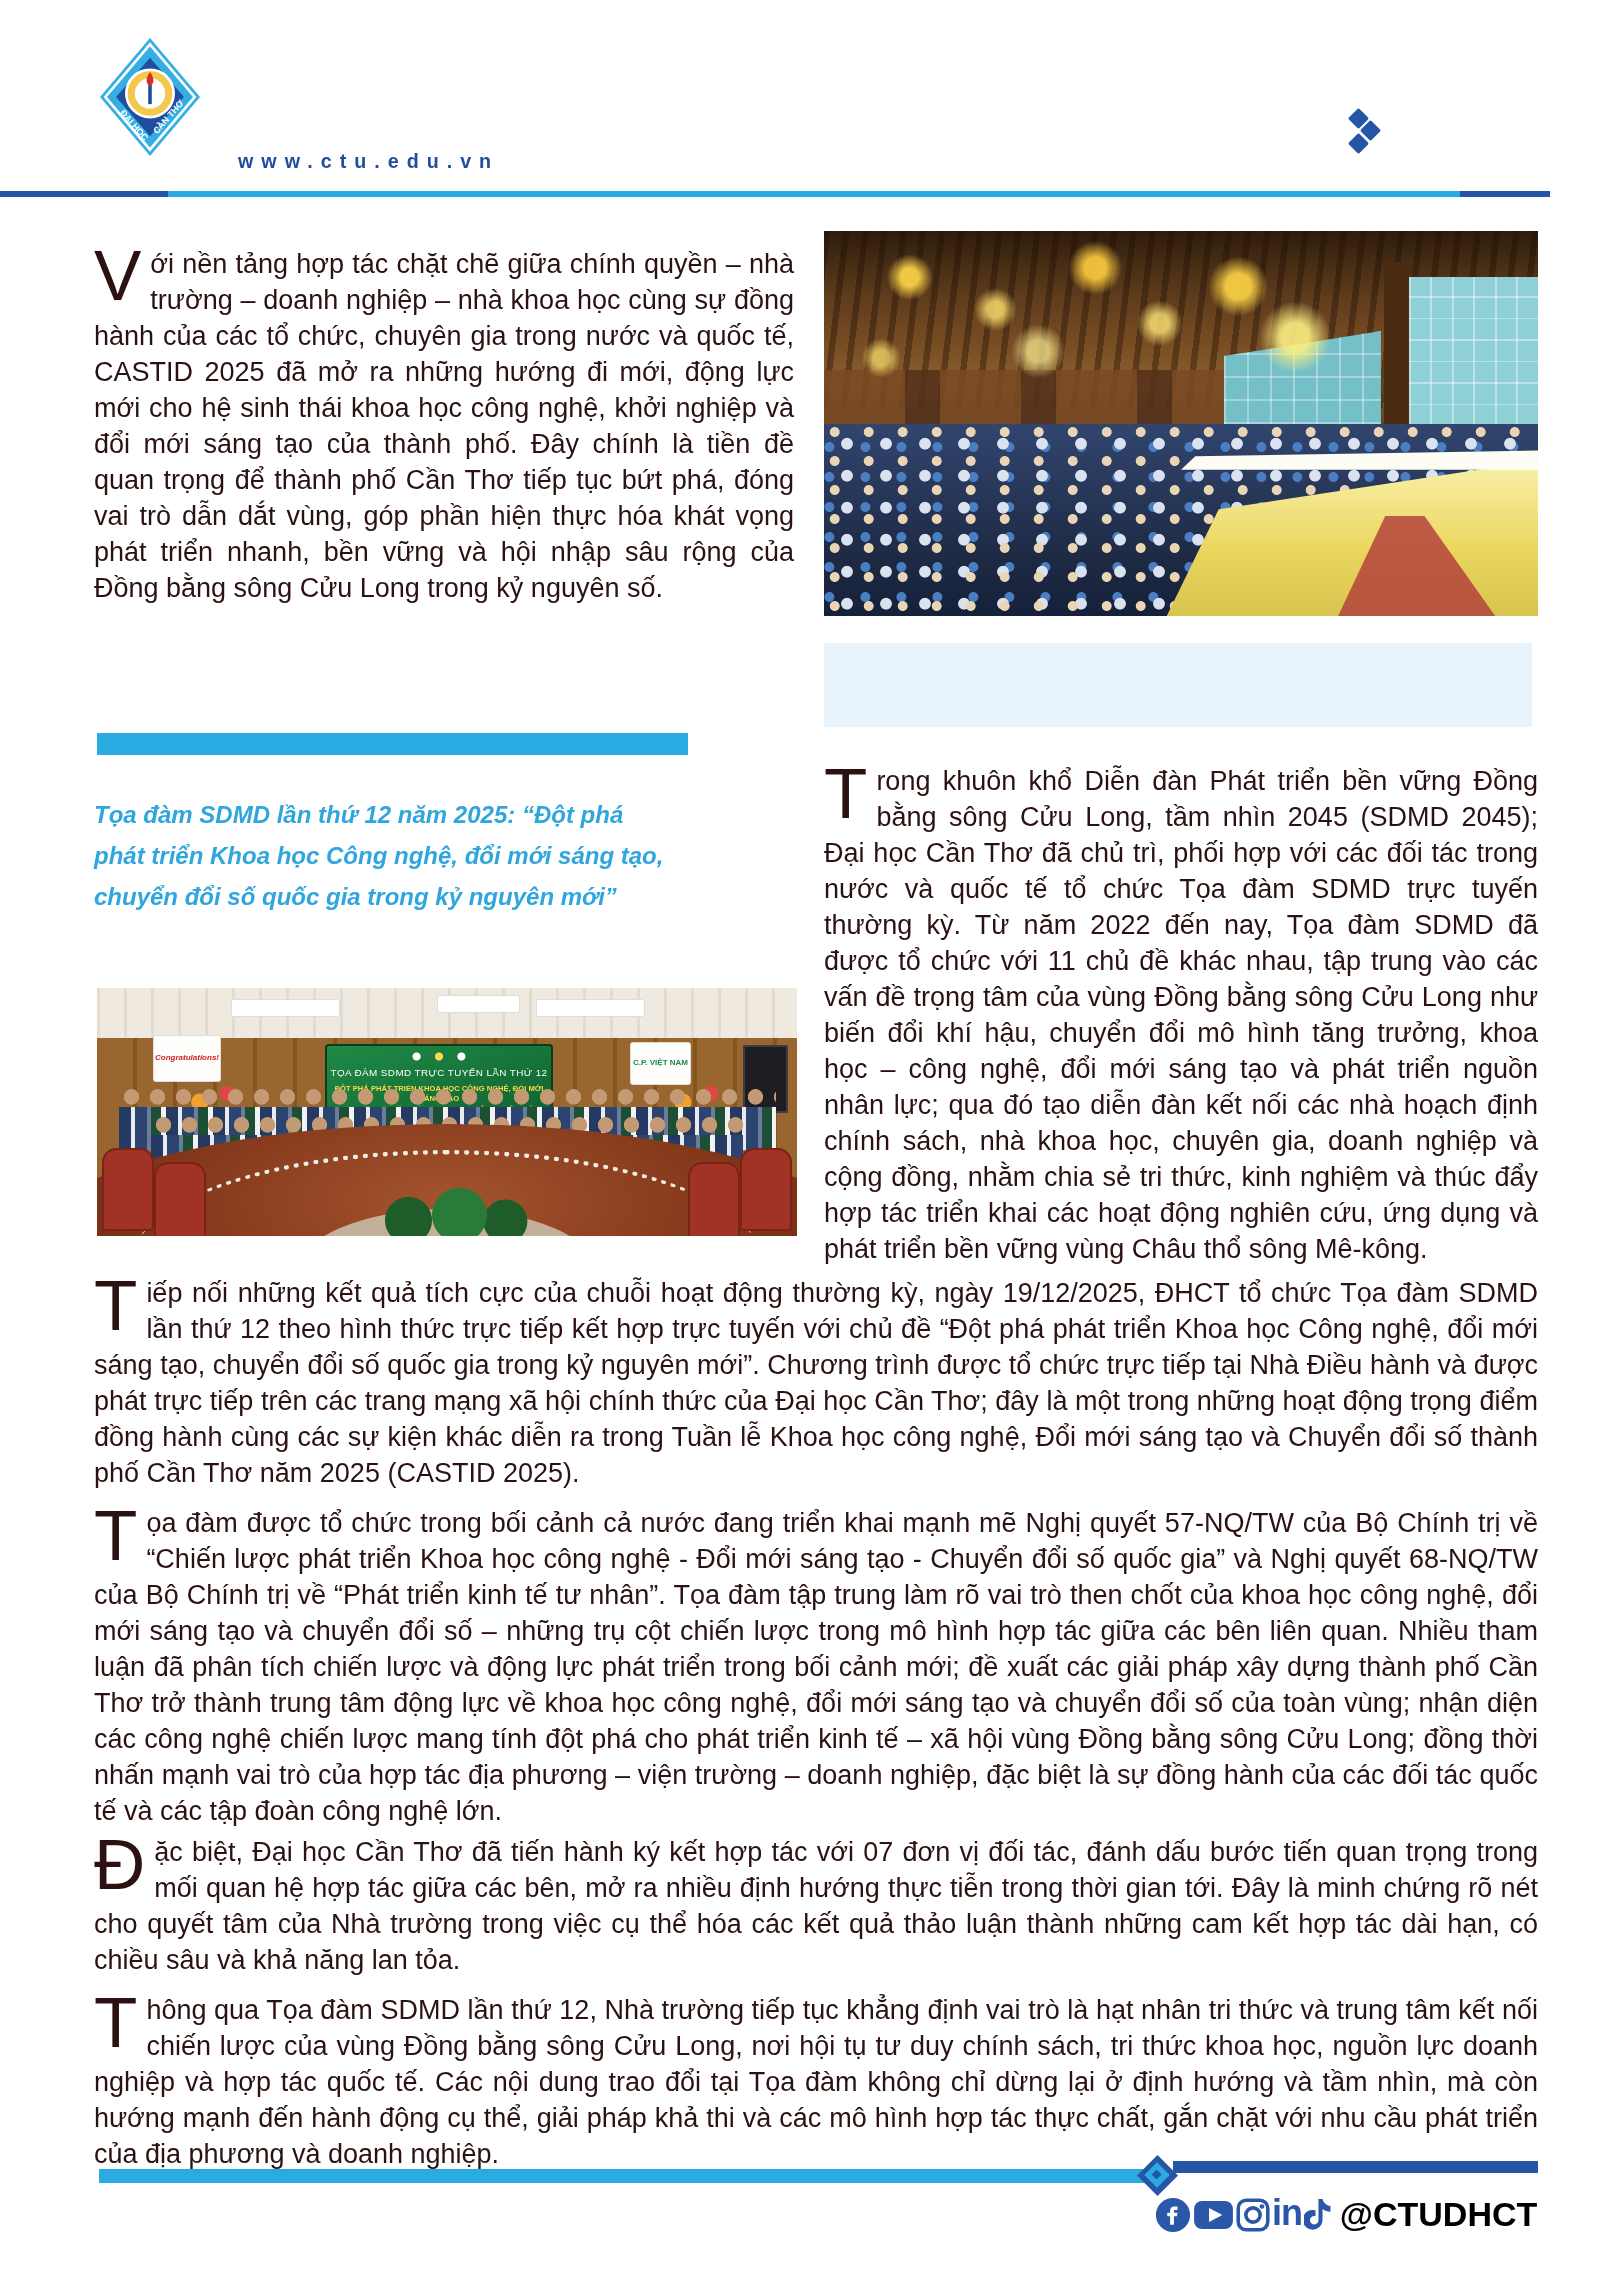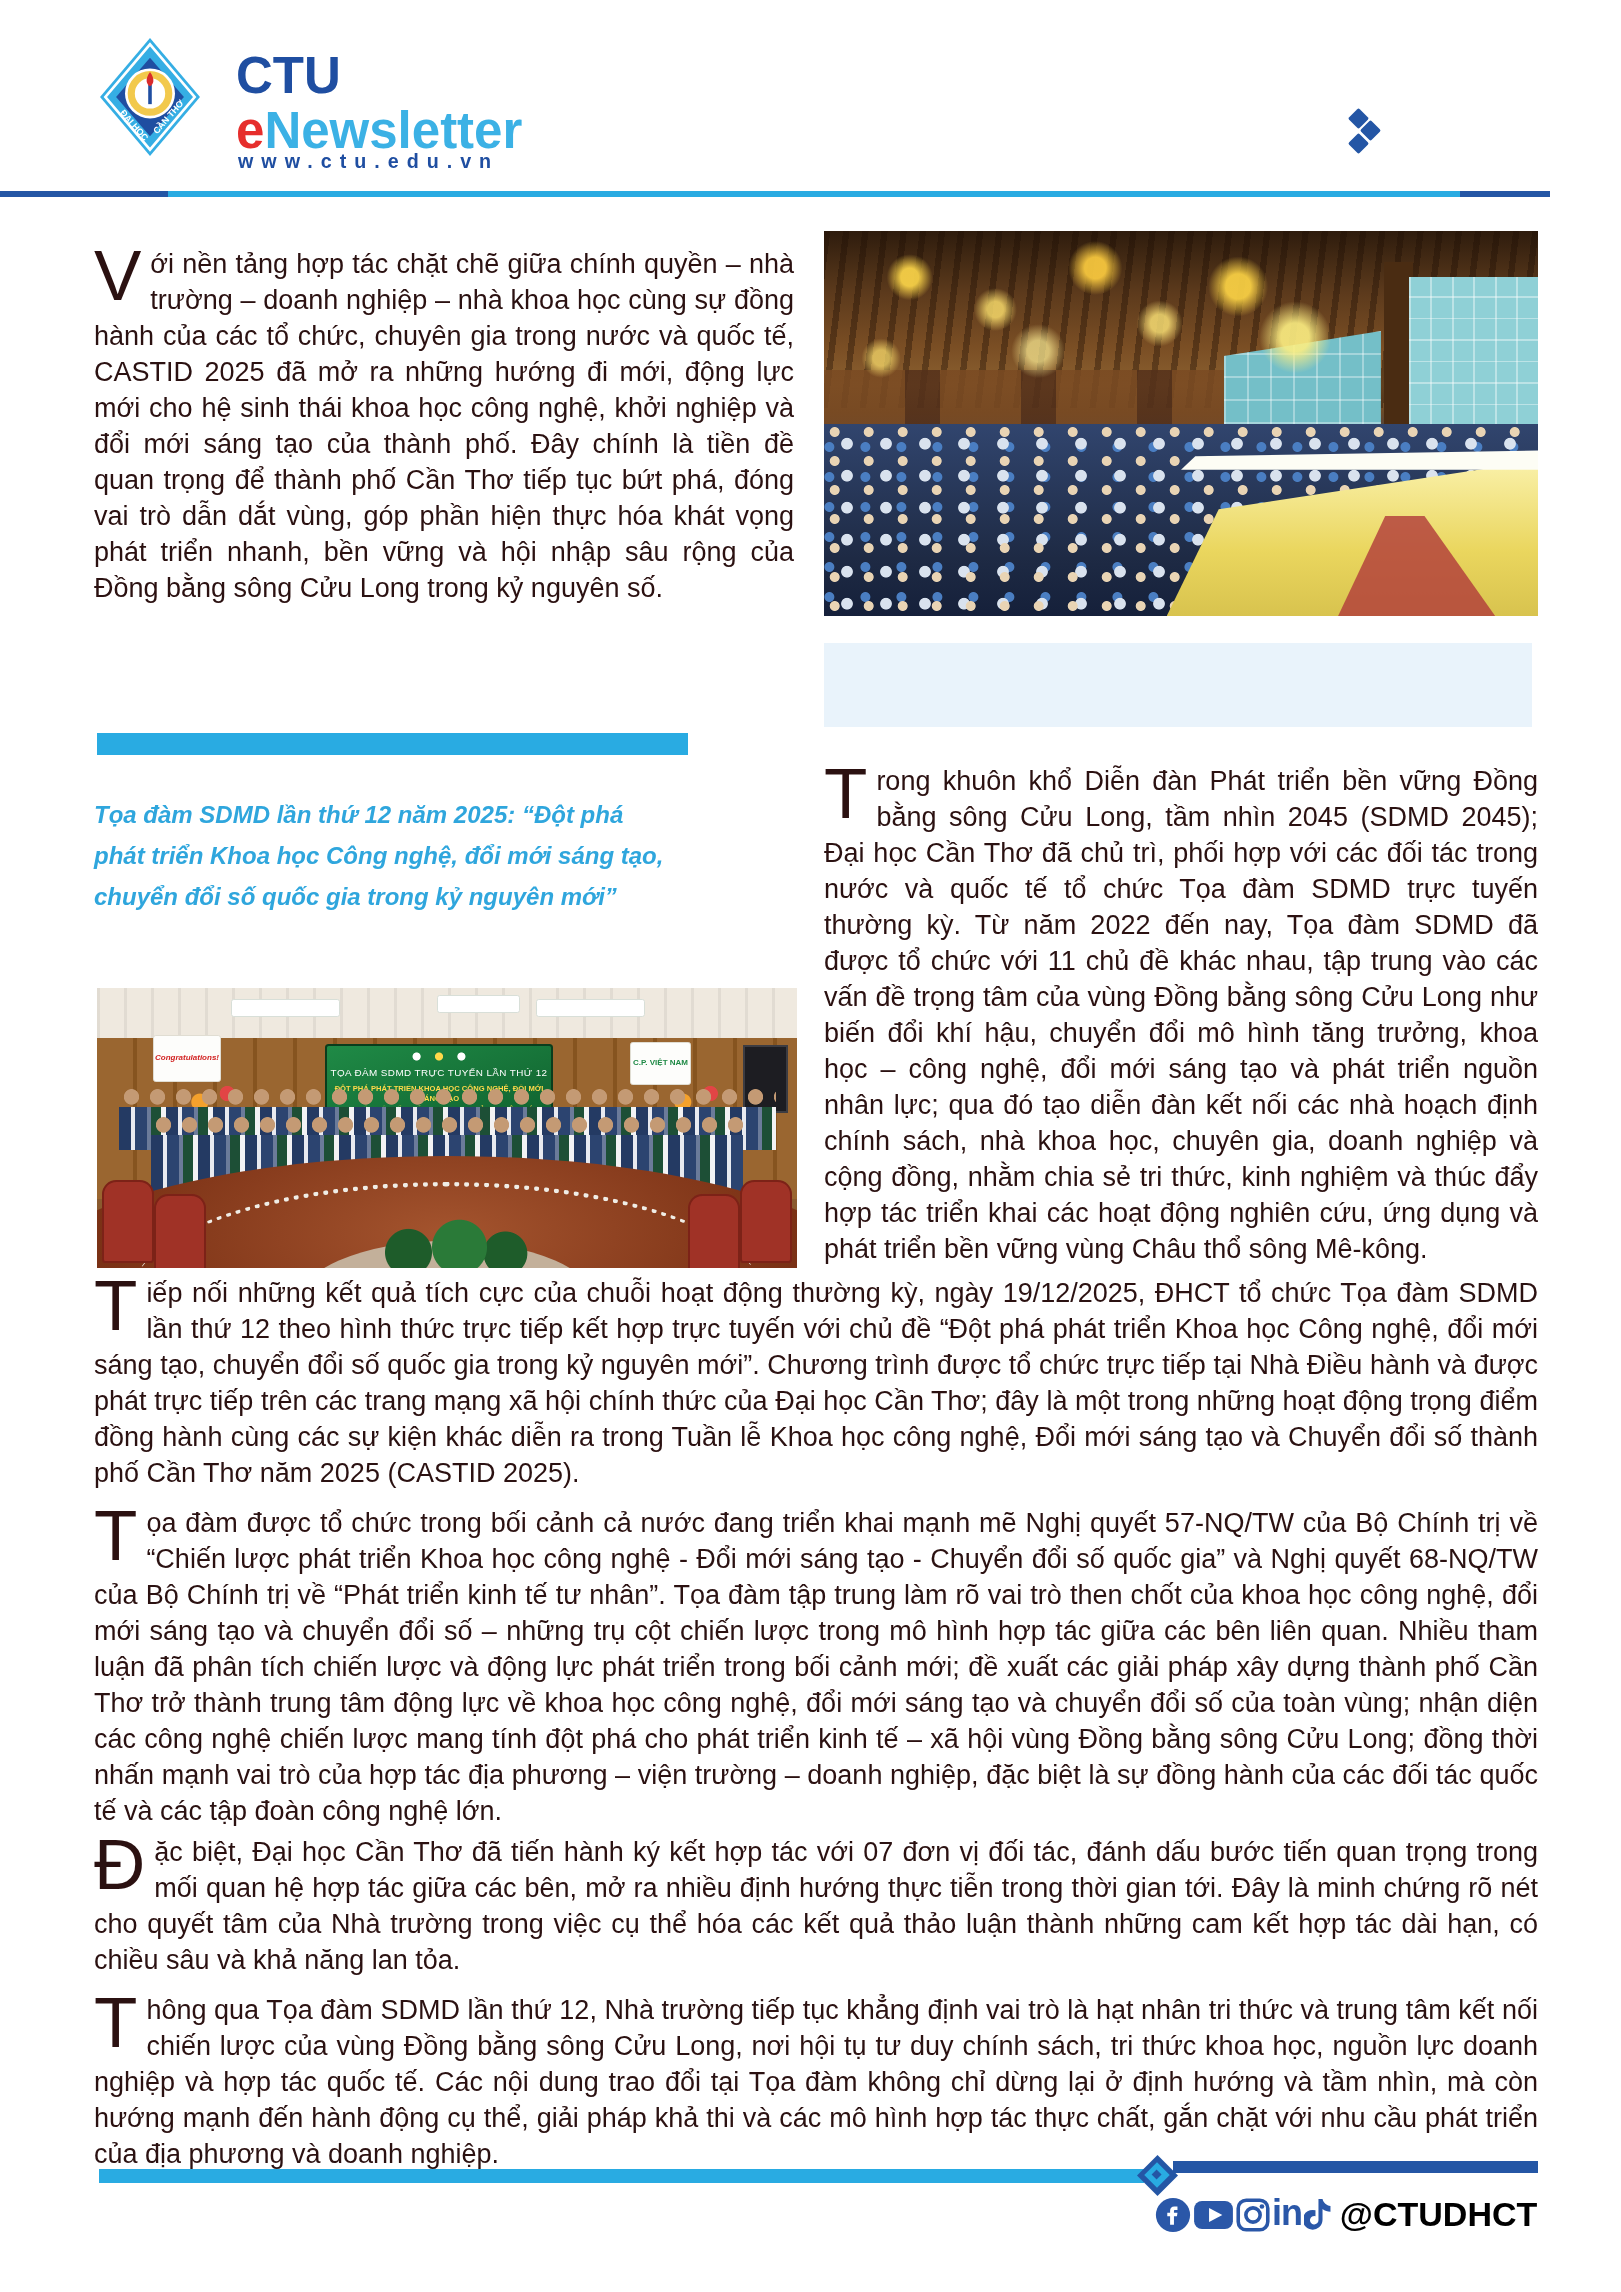--- a/index.html
+++ b/index.html
@@ -75,21 +75,21 @@
     background-size:34px 29px,39px 32px,36px 30px,100% 100%;}
   .aud-tables{position:absolute;right:0;bottom:0;width:52%;height:42%;
     background:linear-gradient(180deg,#fbf3b0 0%,#ead65e 60%,#d8c34e 100%);
     clip-path:polygon(0 100%,14% 34%,100% 4%,100% 100%);}
   .aud-tabletop{position:absolute;right:0;bottom:38%;width:50%;height:5%;background:#fdfdf5;
     clip-path:polygon(0 100%,4% 30%,100% 0,100% 100%);}
   .aud-carpet{position:absolute;right:6%;bottom:0;width:22%;height:26%;background:#b03a3a;
     clip-path:polygon(30% 0,55% 0,100% 100%,0 100%);opacity:.8;}
 
   
-  #photo-group{left:97px;top:988px;width:700px;height:280px;overflow:hidden;background:#8a5a2e;}
+  #photo-group{left:97px;top:988px;width:700px;height:248px;overflow:hidden;background:#8a5a2e;}
   .grp-ceiling{position:absolute;left:0;top:0;width:100%;height:50px;background:#efe9df;
     background-image:repeating-linear-gradient(90deg,rgba(0,0,0,.06) 0 2.7px,rgba(0,0,0,0) 2.7px 27px);}
   .grp-light{position:absolute;width:107px;height:16px;background:#ffffff;border:1.8px solid #d8dfd8;border-radius:2.7px;}
   .grp-wall{position:absolute;left:0;top:50px;width:100%;height:161px;
     background:repeating-linear-gradient(90deg,#9a6630 0 36px,#86541f 36px 40px);}
   .grp-tv{position:absolute;right:9px;top:57px;width:41px;height:64px;background:#1d1d22;border:2.7px solid #3c3c42;}
   .grp-banner{position:absolute;left:228px;top:56px;width:224px;height:100px;
     background:linear-gradient(160deg,#1f8a46 0%,#0e5c2b 100%);border:2.7px solid #0a3d1d;border-radius:3.6px;
     color:#ffffff;text-align:center;overflow:hidden;}
   .grp-banner-logos{height:10.7px;margin-top:5.4px;
@@ -154,24 +154,20 @@
       <circle cx="56" cy="62" r="28" fill="#ffffff"></circle>
       <circle cx="56" cy="62" r="21" fill="none" stroke="#F2C94C" stroke-width="8"></circle>
       <circle cx="56" cy="62" r="13" fill="#ffffff"></circle>
       <rect x="54" y="52" width="4" height="22" fill="#1F4EA1"></rect>
       <path d="M56 38 C50 46 52 52 56 54 C60 52 62 46 56 38 Z" fill="#D92B2B"></path>
       <text x="22" y="84" font-size="10" font-weight="bold" fill="#ffffff" transform="rotate(49 22 84)">ĐẠI HỌC</text>
       <text x="64" y="108" font-size="10" font-weight="bold" fill="#ffffff" transform="rotate(-49 64 108)">CẦN THƠ</text>
     </svg>
   </div>
 
-  <div class="abs" id="brand">
-    <div class="brand-line">CTU</div>
-    <div class="brand-line brand-line2"><span class="brand-e">e</span><span class="brand-rest">Newsletter</span></div>
-  </div>
   <div class="abs" id="site-url">www.ctu.edu.vn</div>
 
   <div class="abs" id="chevron">
     <div class="chev-sq" style="left:3.6px;top:1.8px;"></div>
     <div class="chev-sq" style="left:16px;top:14.3px;"></div>
     <div class="chev-sq" style="left:3.6px;top:27px;"></div>
   </div>
 
   <div class="abs" id="header-rule">
     <div class="rule-dark-l"></div>

